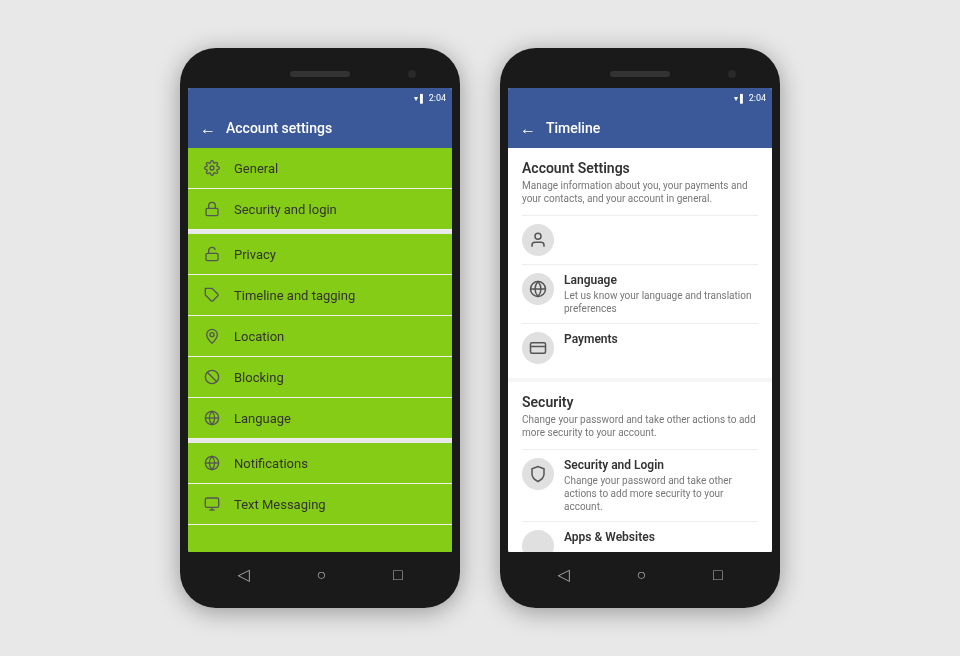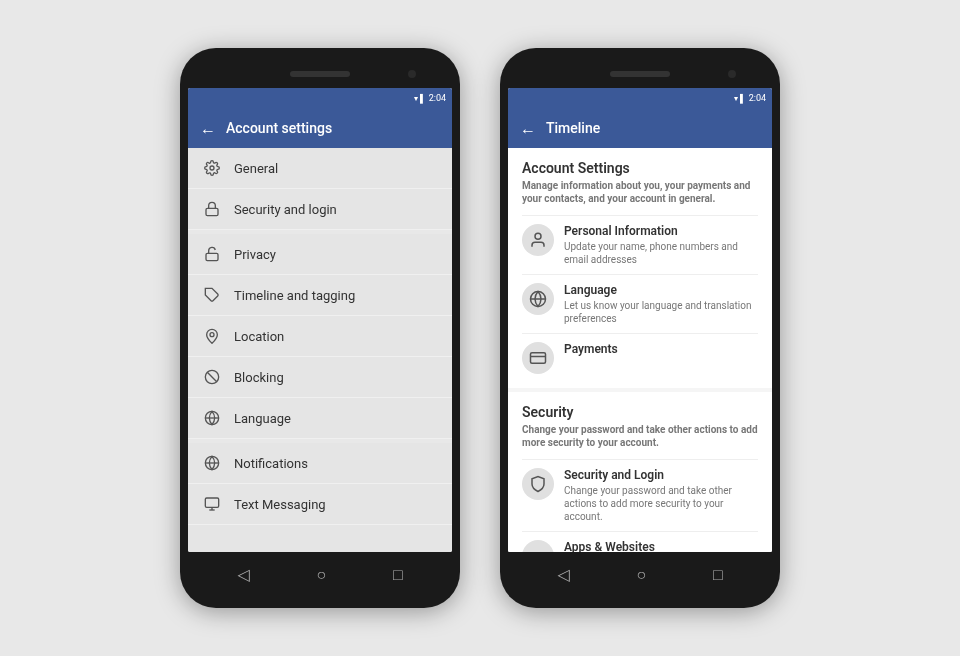--- a/index.html
+++ b/index.html
@@ -113,21 +113,21 @@
     }
     .header-title {
       color: white;
       font-size: 14px;
       font-weight: 500;
     }
     
     .menu-list {
       flex: 1;
       overflow: hidden;
-      background: #e5e5e5;
+      background: #84cc16;
       text-align: right;
     }
     .menu-item {
       display: flex;
       align-items: center;
       padding: 10px 14px;
       gap: 12px;
       border-bottom: 1px solid #f0f0f0;
     }
     .menu-item.section-start {
@@ -162,21 +162,20 @@
       font-size: 14px;
       font-weight: 600;
       color: #333;
       margin-bottom: 3px;
     }
     .settings-section-desc {
       font-size: 10px;
       color: #777;
       line-height: 1.3;
       margin-bottom: 10px;
-      font-weight: bold;
     }
     .settings-item {
       display: flex;
       align-items: flex-start;
       gap: 10px;
       padding: 8px 0;
       border-top: 1px solid #eee;
     }
     .settings-item-icon {
       width: 32px;
@@ -363,24 +362,20 @@
         <div class="settings-section">
           <div class="settings-section-title">Account Settings</div>
           <div class="settings-section-desc">Manage information about you, your payments and your contacts, and your account in general.</div>
 
           <div class="settings-item">
             <div class="settings-item-icon">
               <svg width="18" height="18" viewBox="0 0 24 24" fill="none" stroke="#555" stroke-width="2">
                 <path d="M20 21v-2a4 4 0 0 0-4-4H8a4 4 0 0 0-4 4v2"></path>
                 <circle cx="12" cy="7" r="4"></circle>
               </svg>
-            </div>
-            <div class="settings-item-text">
-              <div class="settings-item-title">Personal Information</div>
-              <div class="settings-item-desc">Update your name, phone numbers and email addresses</div>
             </div>
           </div>
 
           <div class="settings-item">
             <div class="settings-item-icon">
               <svg width="18" height="18" viewBox="0 0 24 24" fill="none" stroke="#555" stroke-width="2">
                 <circle cx="12" cy="12" r="10"></circle>
                 <line x1="2" y1="12" x2="22" y2="12"></line>
                 <path d="M12 2a15.3 15.3 0 0 1 4 10 15.3 15.3 0 0 1-4 10 15.3 15.3 0 0 1-4-10 15.3 15.3 0 0 1 4-10z"></path>
               </svg>

